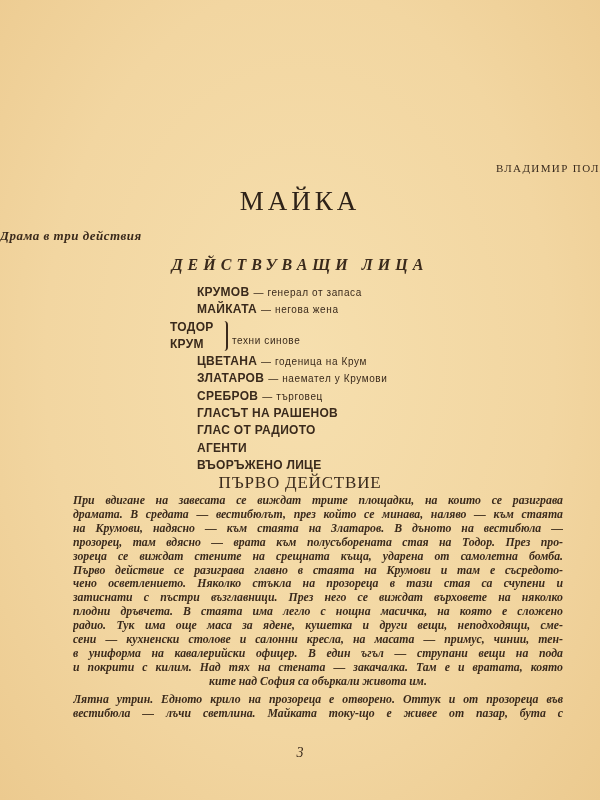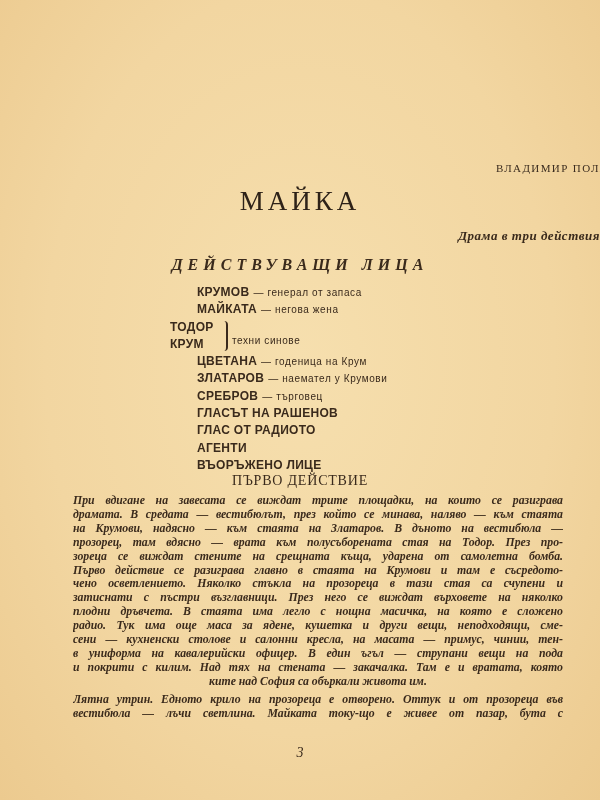--- a/index.html
+++ b/index.html
@@ -16,21 +16,21 @@
     font-family: "Liberation Serif", serif; font-size: 11px; letter-spacing: 1.4px;
     color: #3b2c1f;
     padding-left: 36px;
   }
   .title {
     position: absolute; top: 186px; left: 0; width: 600px; text-align: center;
     font-family: "Liberation Serif", serif; font-size: 27px; letter-spacing: 4px;
     color: #2e2218;
   }
   .subtitle {
-    position: absolute; top: 228px; left: 0; width: 600px; text-align: right;
+    position: absolute; top: 228px; left: 0; width: 600px; text-align: left;
     font-family: "Liberation Serif", serif; font-style: italic; font-weight: bold;
     font-size: 13px; letter-spacing: 0.5px; color: #3a2a1c;
   }
   .cast-heading {
     position: absolute; top: 256px; left: 0; width: 600px; text-align: center;
     font-family: "Liberation Serif", serif; font-style: italic; font-weight: bold;
     font-size: 16px; letter-spacing: 5px; color: #3a2a1c;
   }
   .cast {
     position: absolute; top: 284px; left: 170px; width: 300px;
@@ -43,21 +43,21 @@
   .cast .brace-group { position: relative; height: 34.6px; }
   .cast .brace-group .n1 { position: absolute; top: 0; left: 0; }
   .cast .brace-group .n2 { position: absolute; top: 17px; left: 0; }
   .cast .brace {
     position: absolute; left: 52px; top: 2px; width: 4px; height: 30px;
     border-right: 2px solid #3a2a1c; border-radius: 0 4px 4px 0;
   }
   .cast .brace-desc { position: absolute; left: 62px; top: 13px; font-size: 10px; letter-spacing: 0.6px; }
   .act-heading {
     position: absolute; top: 473px; left: 0; width: 600px; text-align: center;
-    font-family: "Liberation Serif", serif; font-size: 14px; letter-spacing: 0.8px;
+    font-family: "Liberation Serif", serif; font-size: 17px; letter-spacing: 0.8px;
     color: #3a2a1c;
   }
   .stage {
     position: absolute; top: 494px; left: 73px; width: 490px;
     font-family: "Liberation Serif", serif; font-style: italic; font-weight: bold;
     font-size: 11.8px; line-height: 13.9px; color: #3a2a1c;
     text-align: justify;
   }
   .stage .line { display: block; text-align: justify; text-align-last: justify; white-space: nowrap; overflow: hidden; }
   .stage .line.last { text-align-last: center; }

